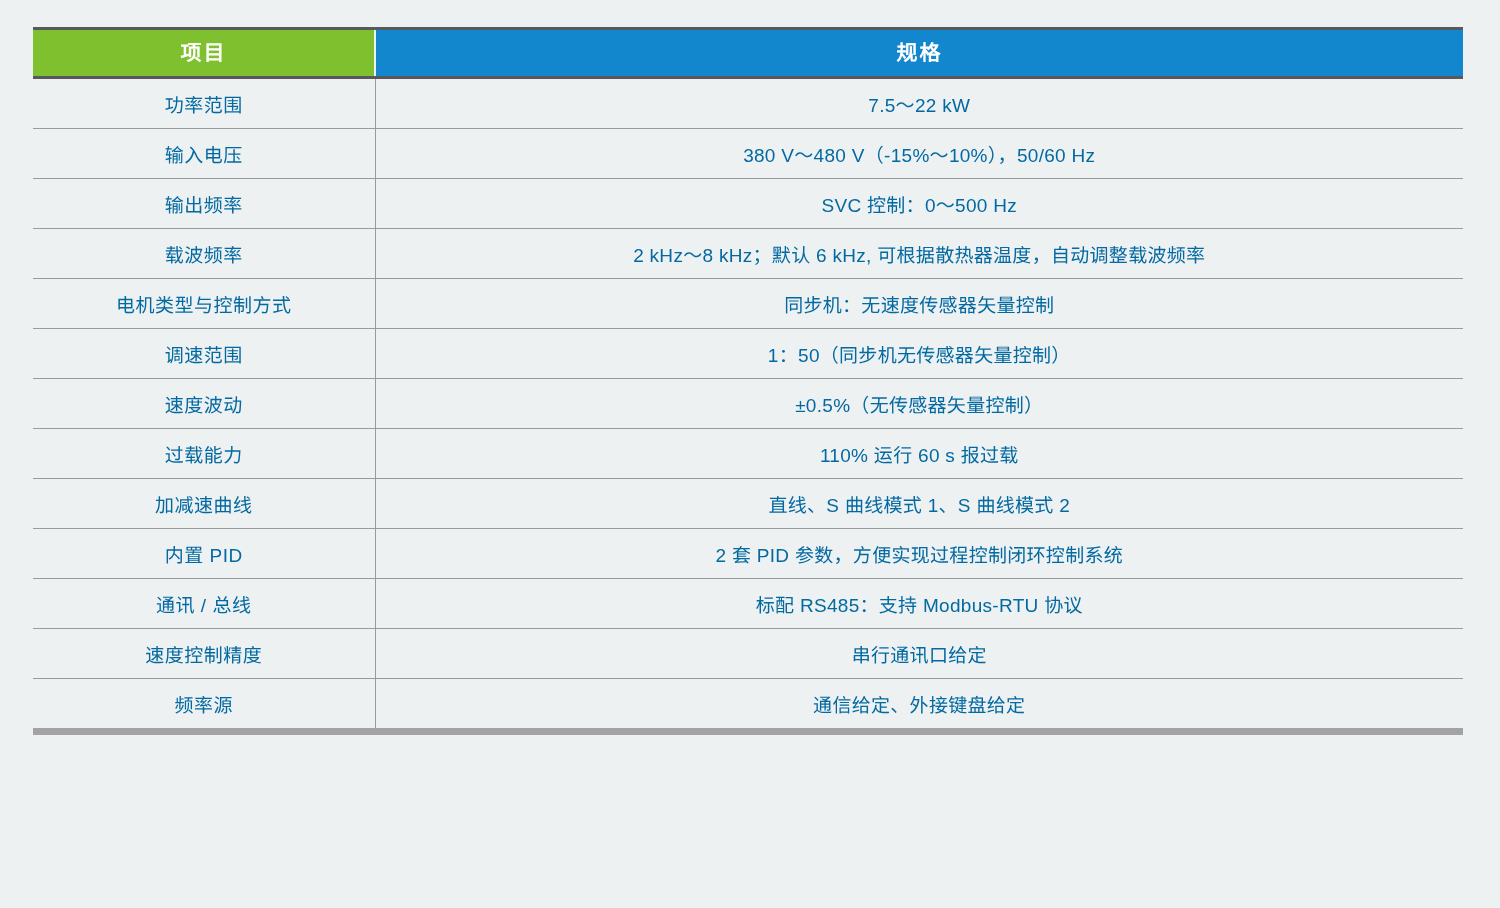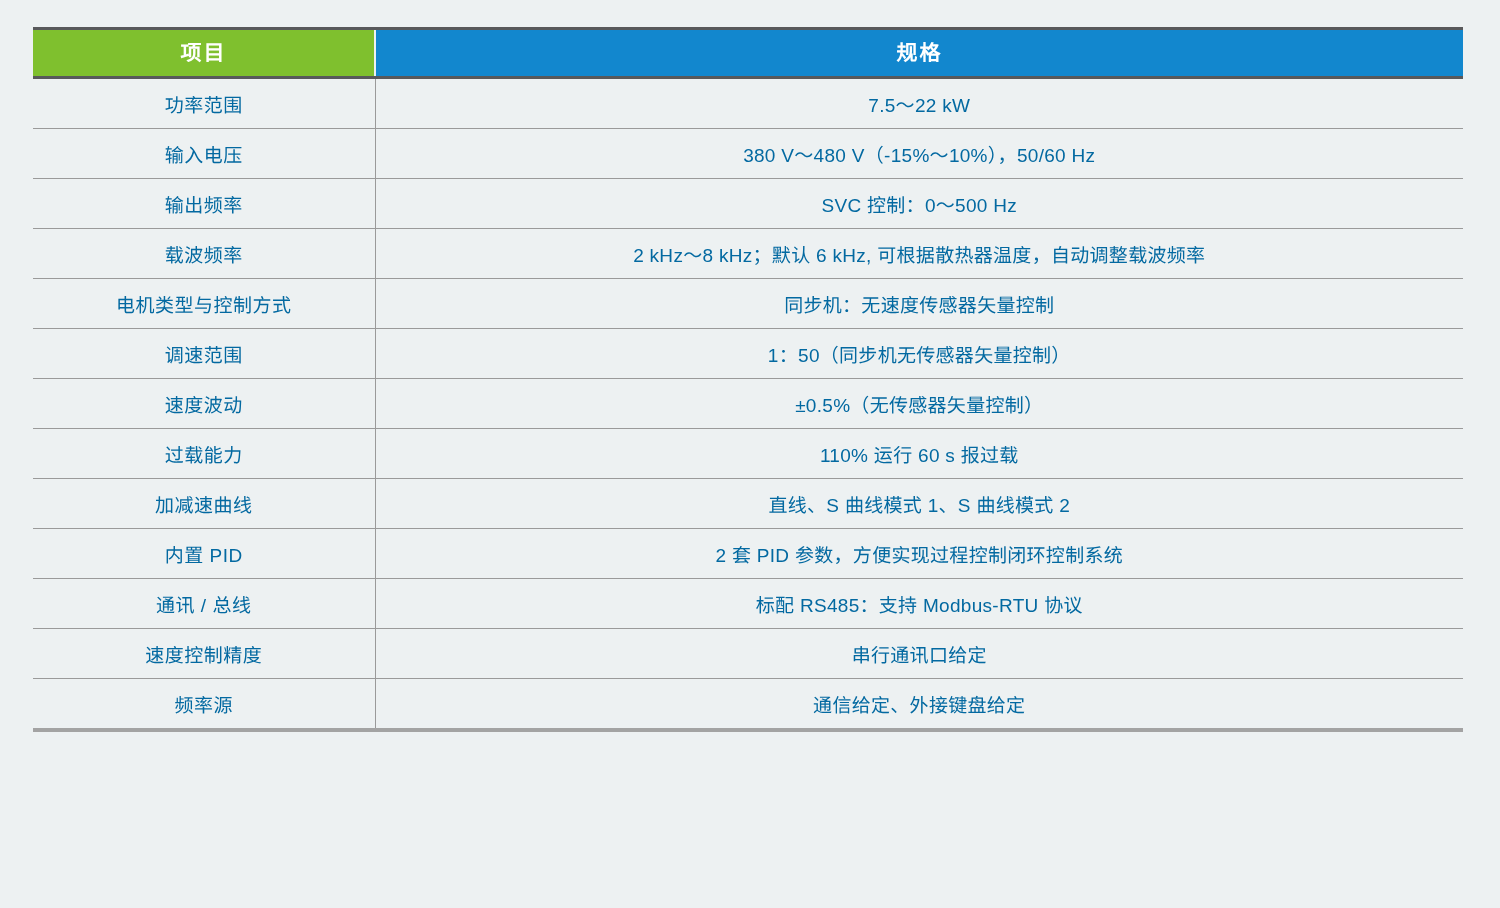--- a/index.html
+++ b/index.html
@@ -58,21 +58,21 @@
   tbody tr.spec-row td {
     height: 49px;
     padding: 0;
     font-size: 19px;
     color: #0369a1;
     vertical-align: middle;
     border-bottom: 1.5px solid #9a9a9a;
     background: transparent;
   }
   tbody tr.spec-row:last-child td {
-    border-bottom: 4px solid #a3a3a3;
+    border-bottom: 7px solid #a3a3a3;
     margin-top: 27px;
   }
 
   td.cell-item {
     text-align: center;
     padding-right: 8px;
     letter-spacing: 0.5px;
   }
   td.cell-spec {
     text-align: center;

